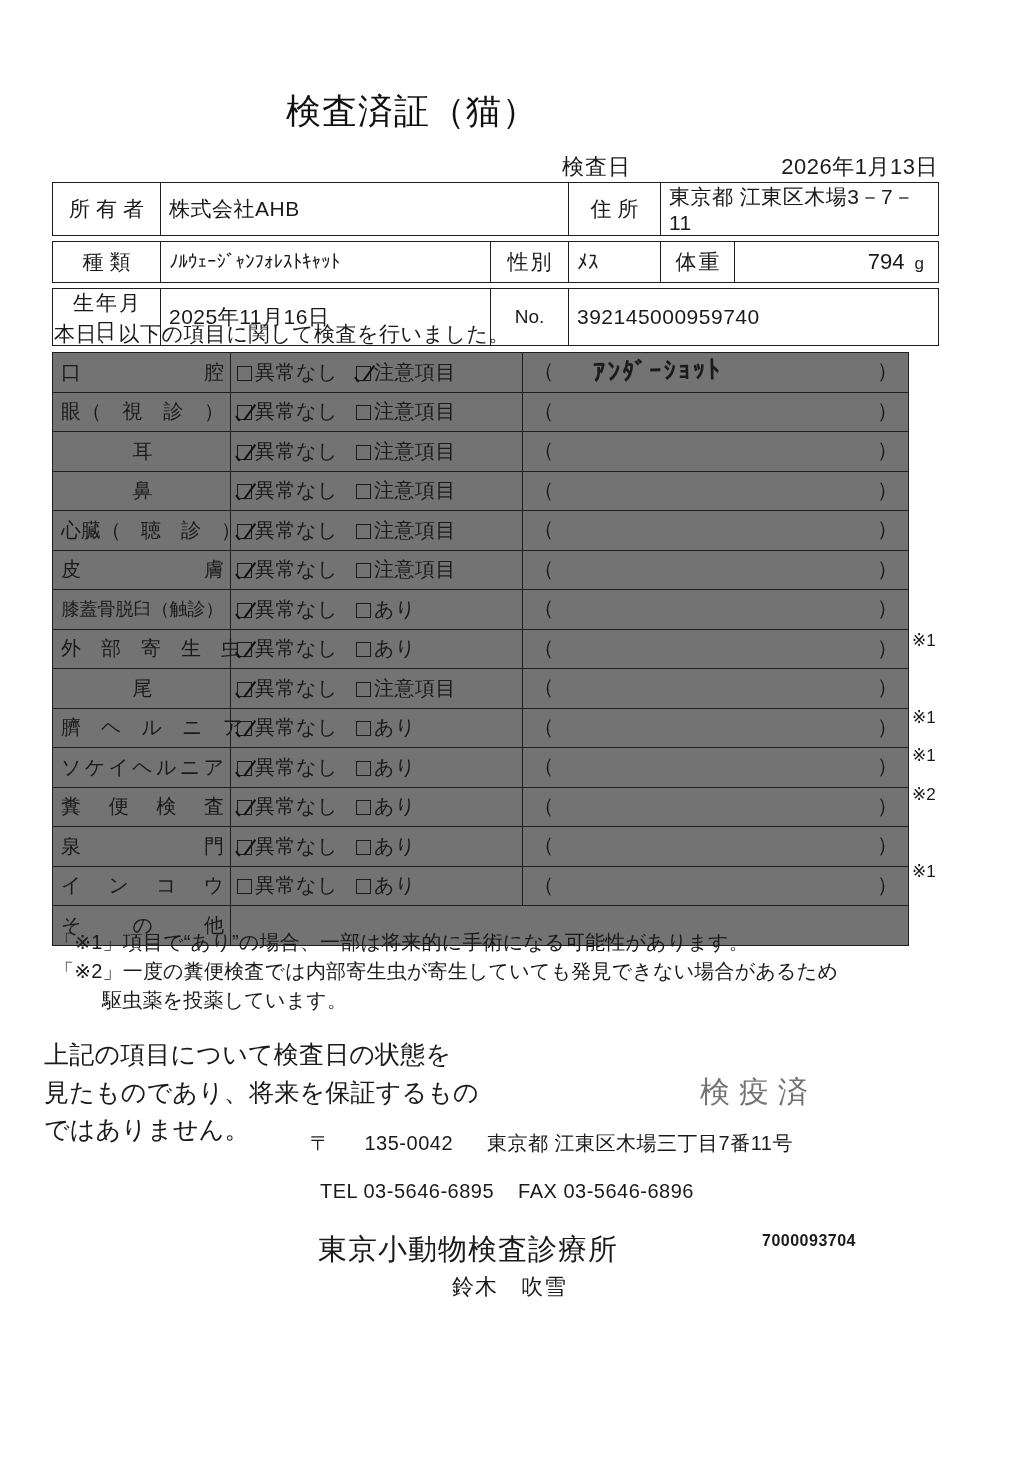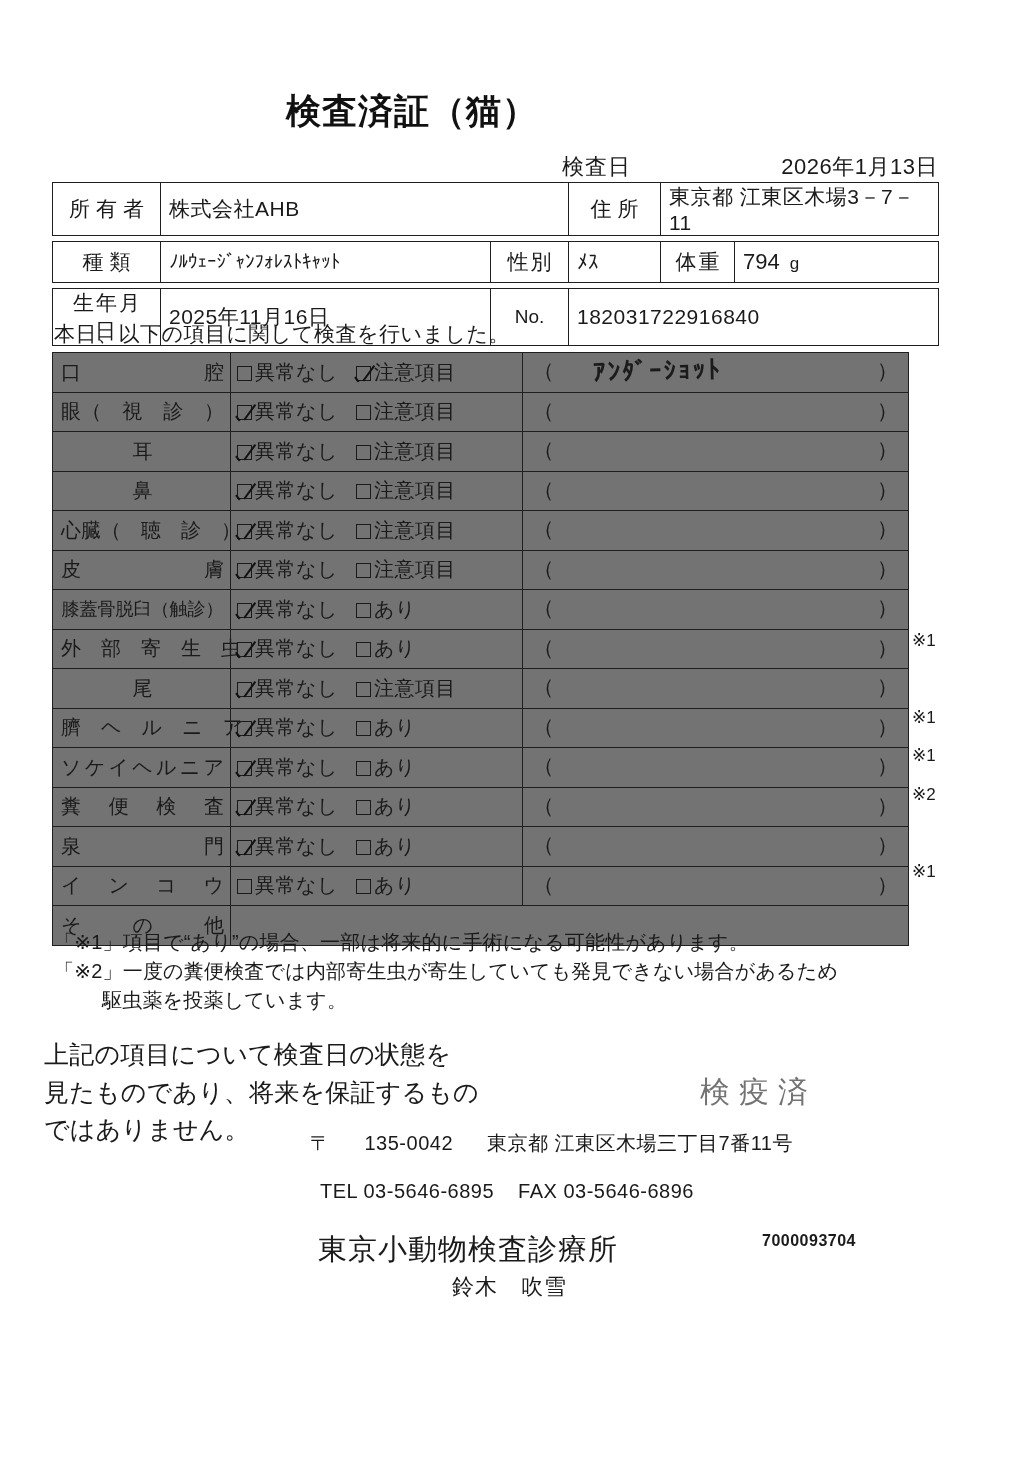--- a/index.html
+++ b/index.html
@@ -25,21 +25,21 @@
   }
 
   
   .doc-title {
     position: absolute;
     left: 0; top: 88px;
     width: 824px;
     text-align: center;
     font-size: 35px;
     letter-spacing: 1px;
-    font-weight: 700;
+    font-weight: 400;
     color: #111;
   }
 
   
   .exam-date-row {
     position: absolute;
     left: 52px; top: 152px;
     width: 886px;
     height: 28px;
   }
@@ -86,20 +86,21 @@
   }
   .info-table td.val {
     text-align: left;
     letter-spacing: 0.5px;
   }
   .info-table td.val-kata {
     font-size: 19px;
     letter-spacing: 0px;
   }
   .info-table td.val-weight {
+    text-align: right;
     padding-right: 14px;
   }
   .info-table td.val-weight .num { font-size: 22px; }
   .info-table td.val-weight .unit { font-size: 17px; margin-left: 10px; }
   .info-table td.lbl-no {
     text-align: center;
     font-size: 19px;
     letter-spacing: 0;
   }
   .gap-row td {
@@ -338,21 +339,21 @@
           <span class="num">794</span><span class="unit">g</span>
         </td>
       </tr>
       <tr class="gap-row">
           <td colspan="6"></td>
         </tr>
       <tr>
         <td class="lbl-tight">生年月日</td>
         <td class="val">2025年11月16日</td>
         <td class="lbl-no">No.</td>
-        <td class="val" colspan="3">182031722916840</td>
+        <td class="val" colspan="3">392145000959740</td>
       </tr>
     </tbody>
   </table>
 
   <div class="intro-line">本日、以下の項目に関して検査を行いました。</div>
 
   <table class="check-table">
     <colgroup>
       <col style="width:178px">
       <col style="width:292px">

